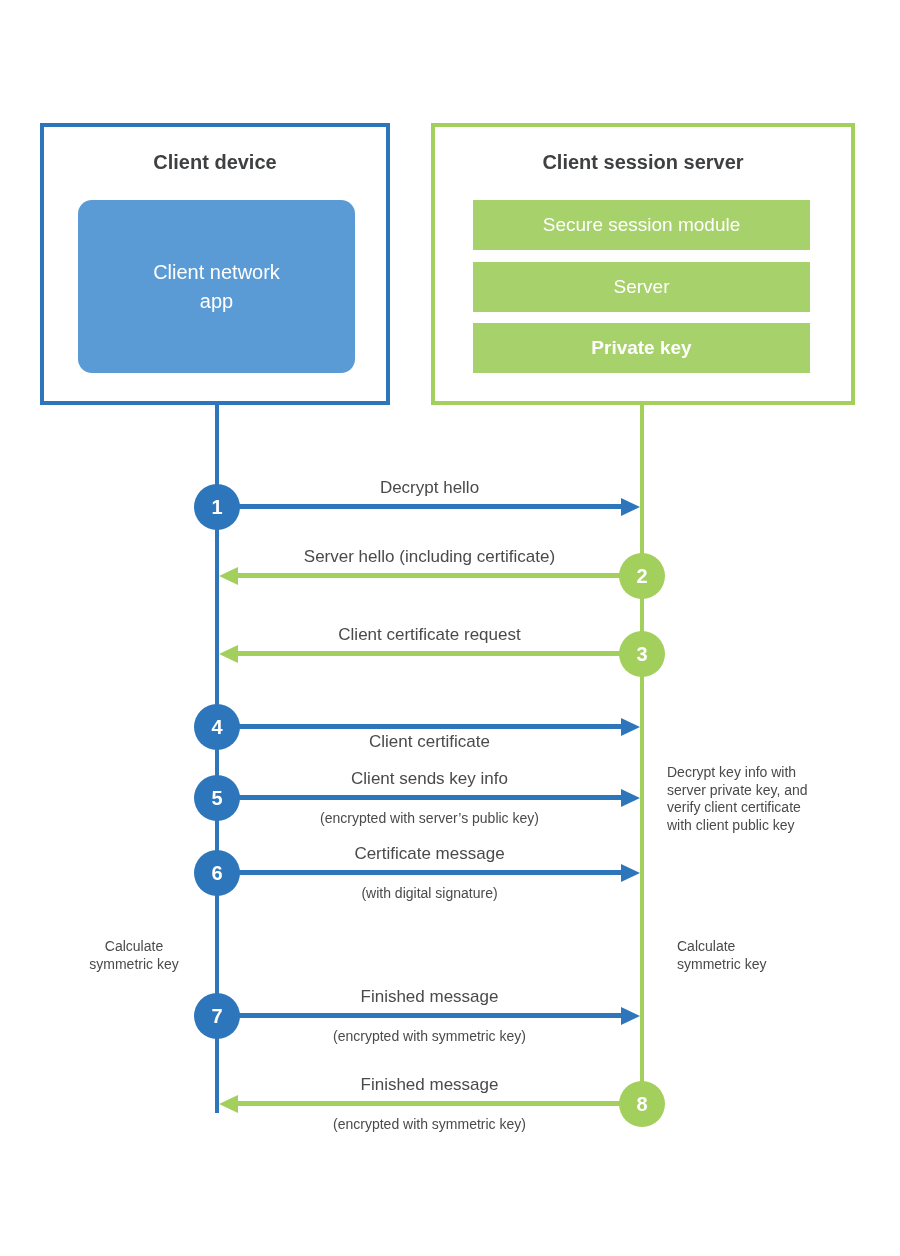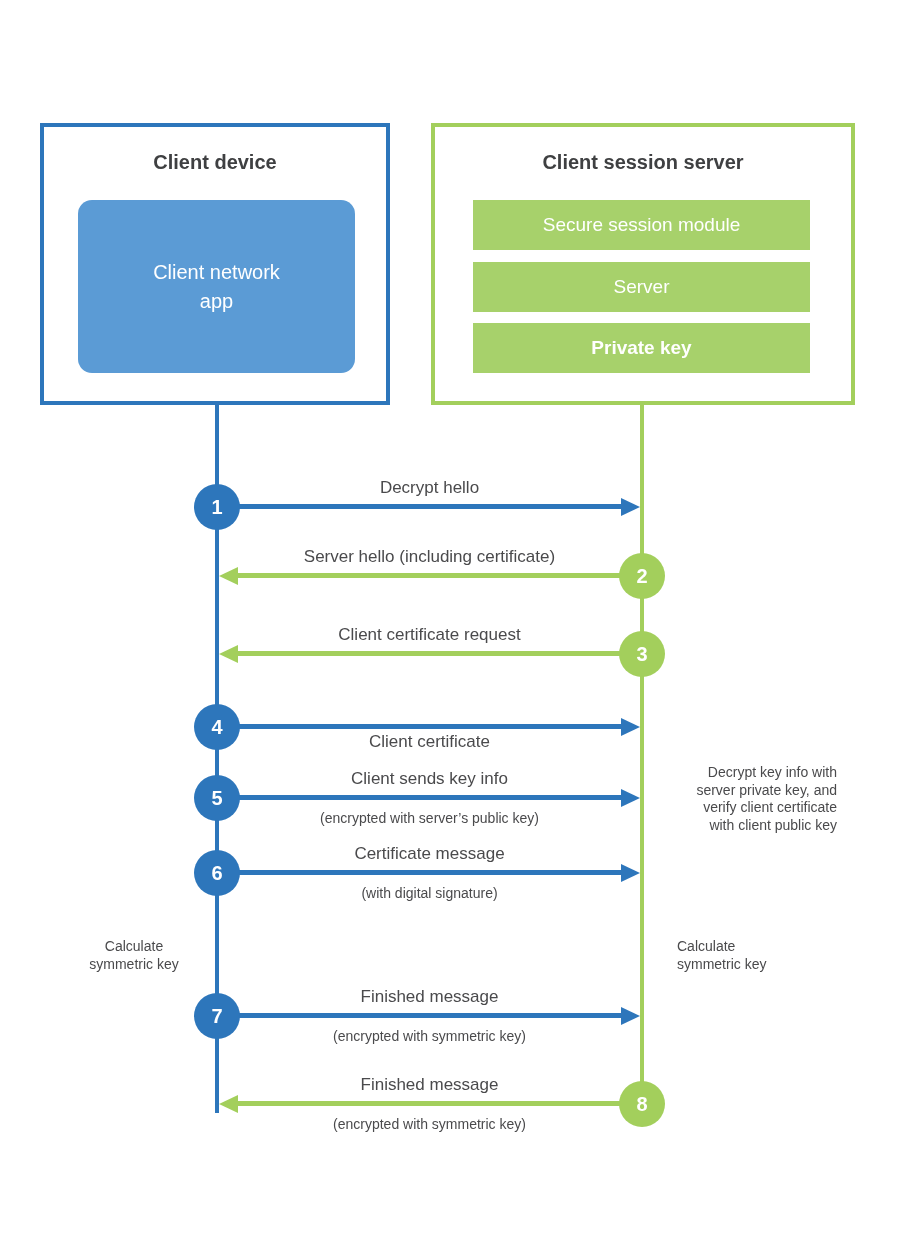--- a/index.html
+++ b/index.html
@@ -61,21 +61,21 @@
     font-size:17px;color:var(--text);
   }
   .msg-sub{
     position:absolute;left:217px;width:425px;text-align:center;
     font-size:14px;color:var(--text);
   }
   .note{
     position:absolute;font-size:14px;line-height:17.5px;color:var(--text);
     white-space:pre-line;
   }
-  .note.decrypt{left:667px;top:764px;width:170px;text-align:right;}
+  .note.decrypt{left:667px;top:764px;width:170px;text-align:left;}
   .note.calc-left{left:75px;top:938px;width:118px;text-align:center;}
   .note.calc-right{left:677px;top:938px;width:120px;text-align:left;}
 </style>
 </head>
 <body>
 
 <div class="stage">
 
 
   <div class="box client-box">

